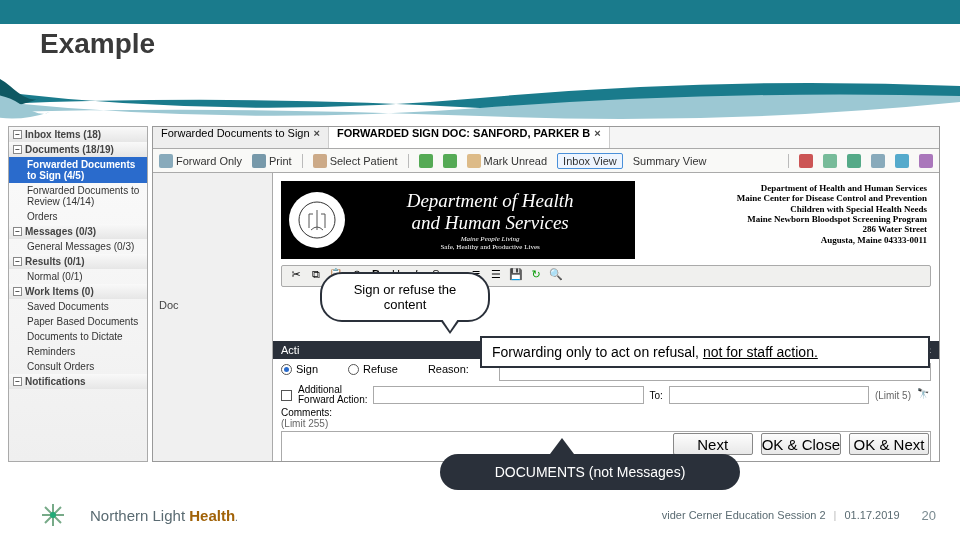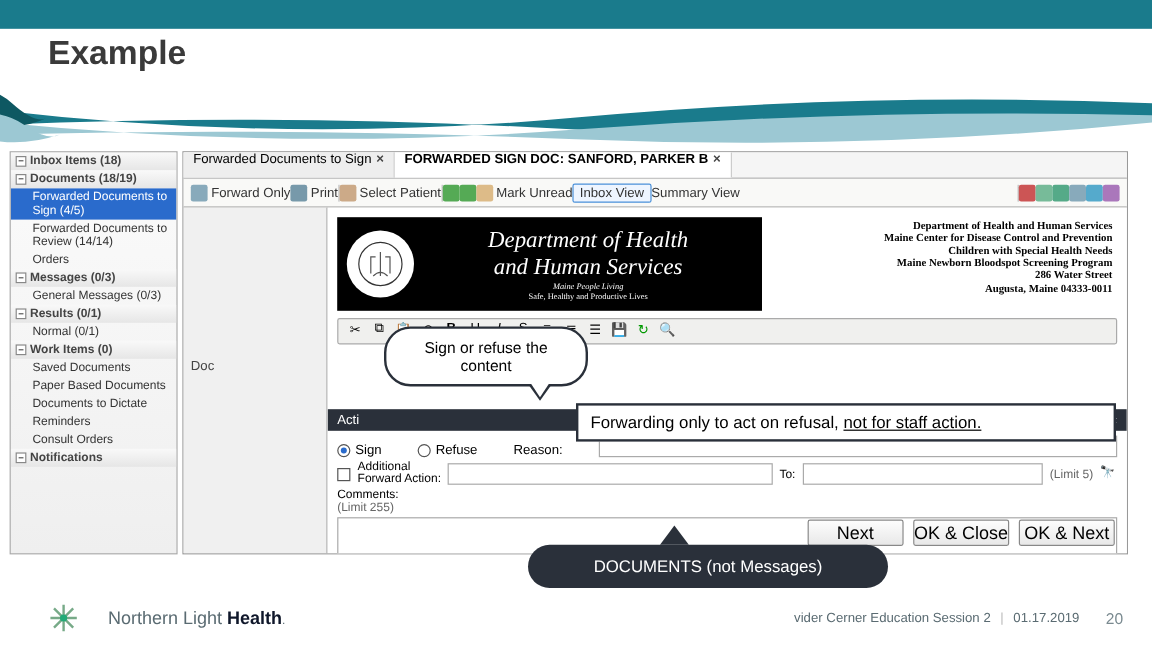--- a/index.html
+++ b/index.html
@@ -10,21 +10,21 @@
   .title-area { position: absolute; top: 28px; left: 40px; font-size: 28px; font-weight: bold; color: #3a3a3a; }
   
   .wave { position: absolute; top: 68px; left: 0; right: 0; height: 56px; overflow: hidden; }
 
   
   .app { position: absolute; top: 126px; left: 152px; right: 20px; bottom: 78px; border: 1px solid #999; background: #fff; font-size: 11px; font-family: 'Segoe UI', Tahoma, sans-serif; }
   .tabs { display: flex; border-bottom: 1px solid #aaa; background: #f5f5f5; height: 22px; align-items: stretch; }
   .tab { display: flex; align-items: flex-start; padding: 0 8px; border-right: 1px solid #ccc; gap: 4px; background: #eee; }
   .tab.active { background: #fff; font-weight: bold; }
   .tab .x { font-weight: bold; color: #444; }
-  .toolbar { display: flex; align-items: center; padding: 3px 6px; border-bottom: 1px solid #aaa; background: #f9f9f7; height: 24px; }
+  .toolbar { display: flex; align-items: center; gap: 10px; padding: 3px 6px; border-bottom: 1px solid #aaa; background: #f9f9f7; height: 24px; }
   .toolbar .tool { display: flex; align-items: center; gap: 3px; color: #333; }
   .toolbar .sep { width: 1px; height: 14px; background: #bbb; }
   .toolbar .tool.boxed { border: 1px solid #4a90d9; padding: 1px 5px; background: #eef5ff; border-radius: 2px; }
 
   .content-area { position: relative; display: flex; height: calc(100% - 46px); }
   .left-column { width: 120px; border-right: 1px solid #aaa; background: #f0f0f0; }
   .doc-view { flex: 1; position: relative; padding: 8px 8px 0 8px; background: #fff; overflow: hidden; }
 
   .doc-header { display: flex; gap: 6px; height: 78px; }
   .dh-left { flex: 1.2; background: #000; color: #fff; display: flex; align-items: center; gap: 8px; padding: 4px 8px; }
@@ -33,21 +33,21 @@
   .dh-left .text .t1 { font-size: 19px; font-style: italic; }
   .dh-left .text .t2 { font-size: 7px; font-style: italic; margin-top: 1px; }
   .dh-left .text .t3 { font-size: 7px; }
   .dh-right { flex: 1; font-family: 'Times New Roman', serif; font-weight: bold; font-size: 9px; text-align: right; line-height: 1.15; padding: 2px 4px; }
 
   .doc-toolbar { margin-top: 6px; height: 22px; border: 1px solid #aaa; background: #f0f0ee; display: flex; align-items: center; gap: 4px; padding: 0 6px; border-radius: 2px; }
   .doc-toolbar .icn { width: 16px; height: 16px; display: inline-block; font-size: 11px; text-align: center; }
 
   .action-bar { position: absolute; left: 0; right: 0; top: 168px; background: #2a303a; color: #fff; height: 18px; display: flex; align-items: center; padding: 0 8px; font-size: 11px; justify-content: space-between; }
 
-  .sign-row { position: absolute; left: 8px; right: 8px; top: 190px; display: flex; align-items: flex-end; gap: 30px; font-size: 11px; }
+  .sign-row { position: absolute; left: 8px; right: 8px; top: 190px; display: flex; align-items: flex-start; gap: 30px; font-size: 11px; }
   .radio { width: 11px; height: 11px; border: 1px solid #555; border-radius: 50%; display: inline-flex; align-items: center; justify-content: center; }
   .radio.sel::after { content: ""; width: 5px; height: 5px; border-radius: 50%; background: #2a6bcc; }
   .reason-input { flex: 1; height: 18px; border: 1px solid #aaa; background: #fff; }
 
   .fwd-row { position: absolute; left: 8px; right: 8px; top: 212px; display: flex; align-items: center; gap: 6px; font-size: 10px; }
   .checkbox { width: 11px; height: 11px; border: 1px solid #555; display: inline-block; }
   .fwd-input { flex: 1; height: 18px; border: 1px solid #aaa; background: #fff; }
   .limit { color: #666; }
   .binoc { width: 14px; height: 14px; }
 
@@ -55,42 +55,42 @@
   .comments-input { width: 100%; height: 36px; border: 1px solid #aaa; background: #fff; margin-top: 2px; }
 
   .btn-row { position: absolute; right: 10px; bottom: 6px; display: flex; gap: 8px; }
   .btn { min-width: 80px; height: 22px; border: 1px solid #888; background: linear-gradient(#fdfdfd,#e8e8e8); border-radius: 2px; font-size: 15px; display: flex; align-items: center; justify-content: center; }
 
   
   .tree { position: absolute; top: 126px; left: 8px; width: 140px; bottom: 78px; border: 1px solid #aaa; background: linear-gradient(#fbfbfb,#efefef); font-size: 10px; font-family: 'Segoe UI', Tahoma, sans-serif; overflow: hidden; }
   .tree .grp { display: flex; align-items: center; padding: 2px 4px; background: linear-gradient(#f9f9f9,#e6e6e6); font-weight: bold; color: #444; gap: 3px; }
   .tree .grp .pm { width: 9px; height: 9px; border: 1px solid #888; font-size: 8px; line-height: 7px; text-align: center; background: #fff; }
   .tree .item { padding: 2px 4px 2px 18px; color: #333; }
-  .tree .item.sel { background: #2a6bcc; color: #fff; }
+  .tree .item.sel { background: #2a6bcc; color: #fff; font-weight: bold; }
 
   
   .callout1 { position: absolute; top: 272px; left: 320px; width: 170px; background: #fff; border: 2px solid #2a303a; border-radius: 22px; padding: 8px 10px; font-size: 13px; text-align: center; }
   .callout1::after { content: ""; position: absolute; bottom: -14px; right: 28px; width: 0; height: 0; border-left: 10px solid transparent; border-right: 10px solid transparent; border-top: 14px solid #2a303a; }
   .callout1::before { content: ""; position: absolute; bottom: -11px; right: 30px; width: 0; height: 0; border-left: 8px solid transparent; border-right: 8px solid transparent; border-top: 12px solid #fff; z-index: 1; }
 
   .callout2 { position: absolute; top: 336px; left: 480px; right: 30px; background: #fff; border: 2px solid #2a303a; padding: 6px 10px; font-size: 14px; }
   .callout2 .u { text-decoration: underline; }
 
   .callout3 { position: absolute; top: 454px; left: 440px; width: 300px; background: #2a303a; color: #fff; border-radius: 22px; padding: 10px 14px; font-size: 14px; text-align: center; }
   .callout3::after { content: ""; position: absolute; top: -16px; left: 110px; width: 0; height: 0; border-left: 12px solid transparent; border-right: 12px solid transparent; border-bottom: 16px solid #2a303a; }
 
   
   .footer { position: absolute; bottom: 12px; left: 40px; right: 24px; display: flex; align-items: center; justify-content: space-between; font-size: 11px; color: #5a6b72; }
   .footer .right { display: flex; align-items: center; gap: 8px; }
   .footer .bar { color: #bbb; }
   .footer .pg { font-size: 13px; color: #7a8a90; }
   .logo { display: flex; align-items: center; gap: 6px; font-size: 15px; color: #5a6b72; font-weight: 500; }
   .logo svg { flex-shrink: 0; }
   .logo .c1 { color: #5a6b72; margin-left: 18px; }
-  .logo .c2 { color: #0f172a; font-weight: 600; }
+  .logo .c2 { color: #a16207; font-weight: 600; }
 
   .icn-generic { width: 14px; height: 14px; background: #8ab; border-radius: 2px; display: inline-block; }
 </style>
 </head>
 <body>
 
 <div class="top-band"></div>
 <div class="title-area">Example</div>
 <div class="wave">
   <svg width="960" height="56" viewBox="0 0 960 56">

